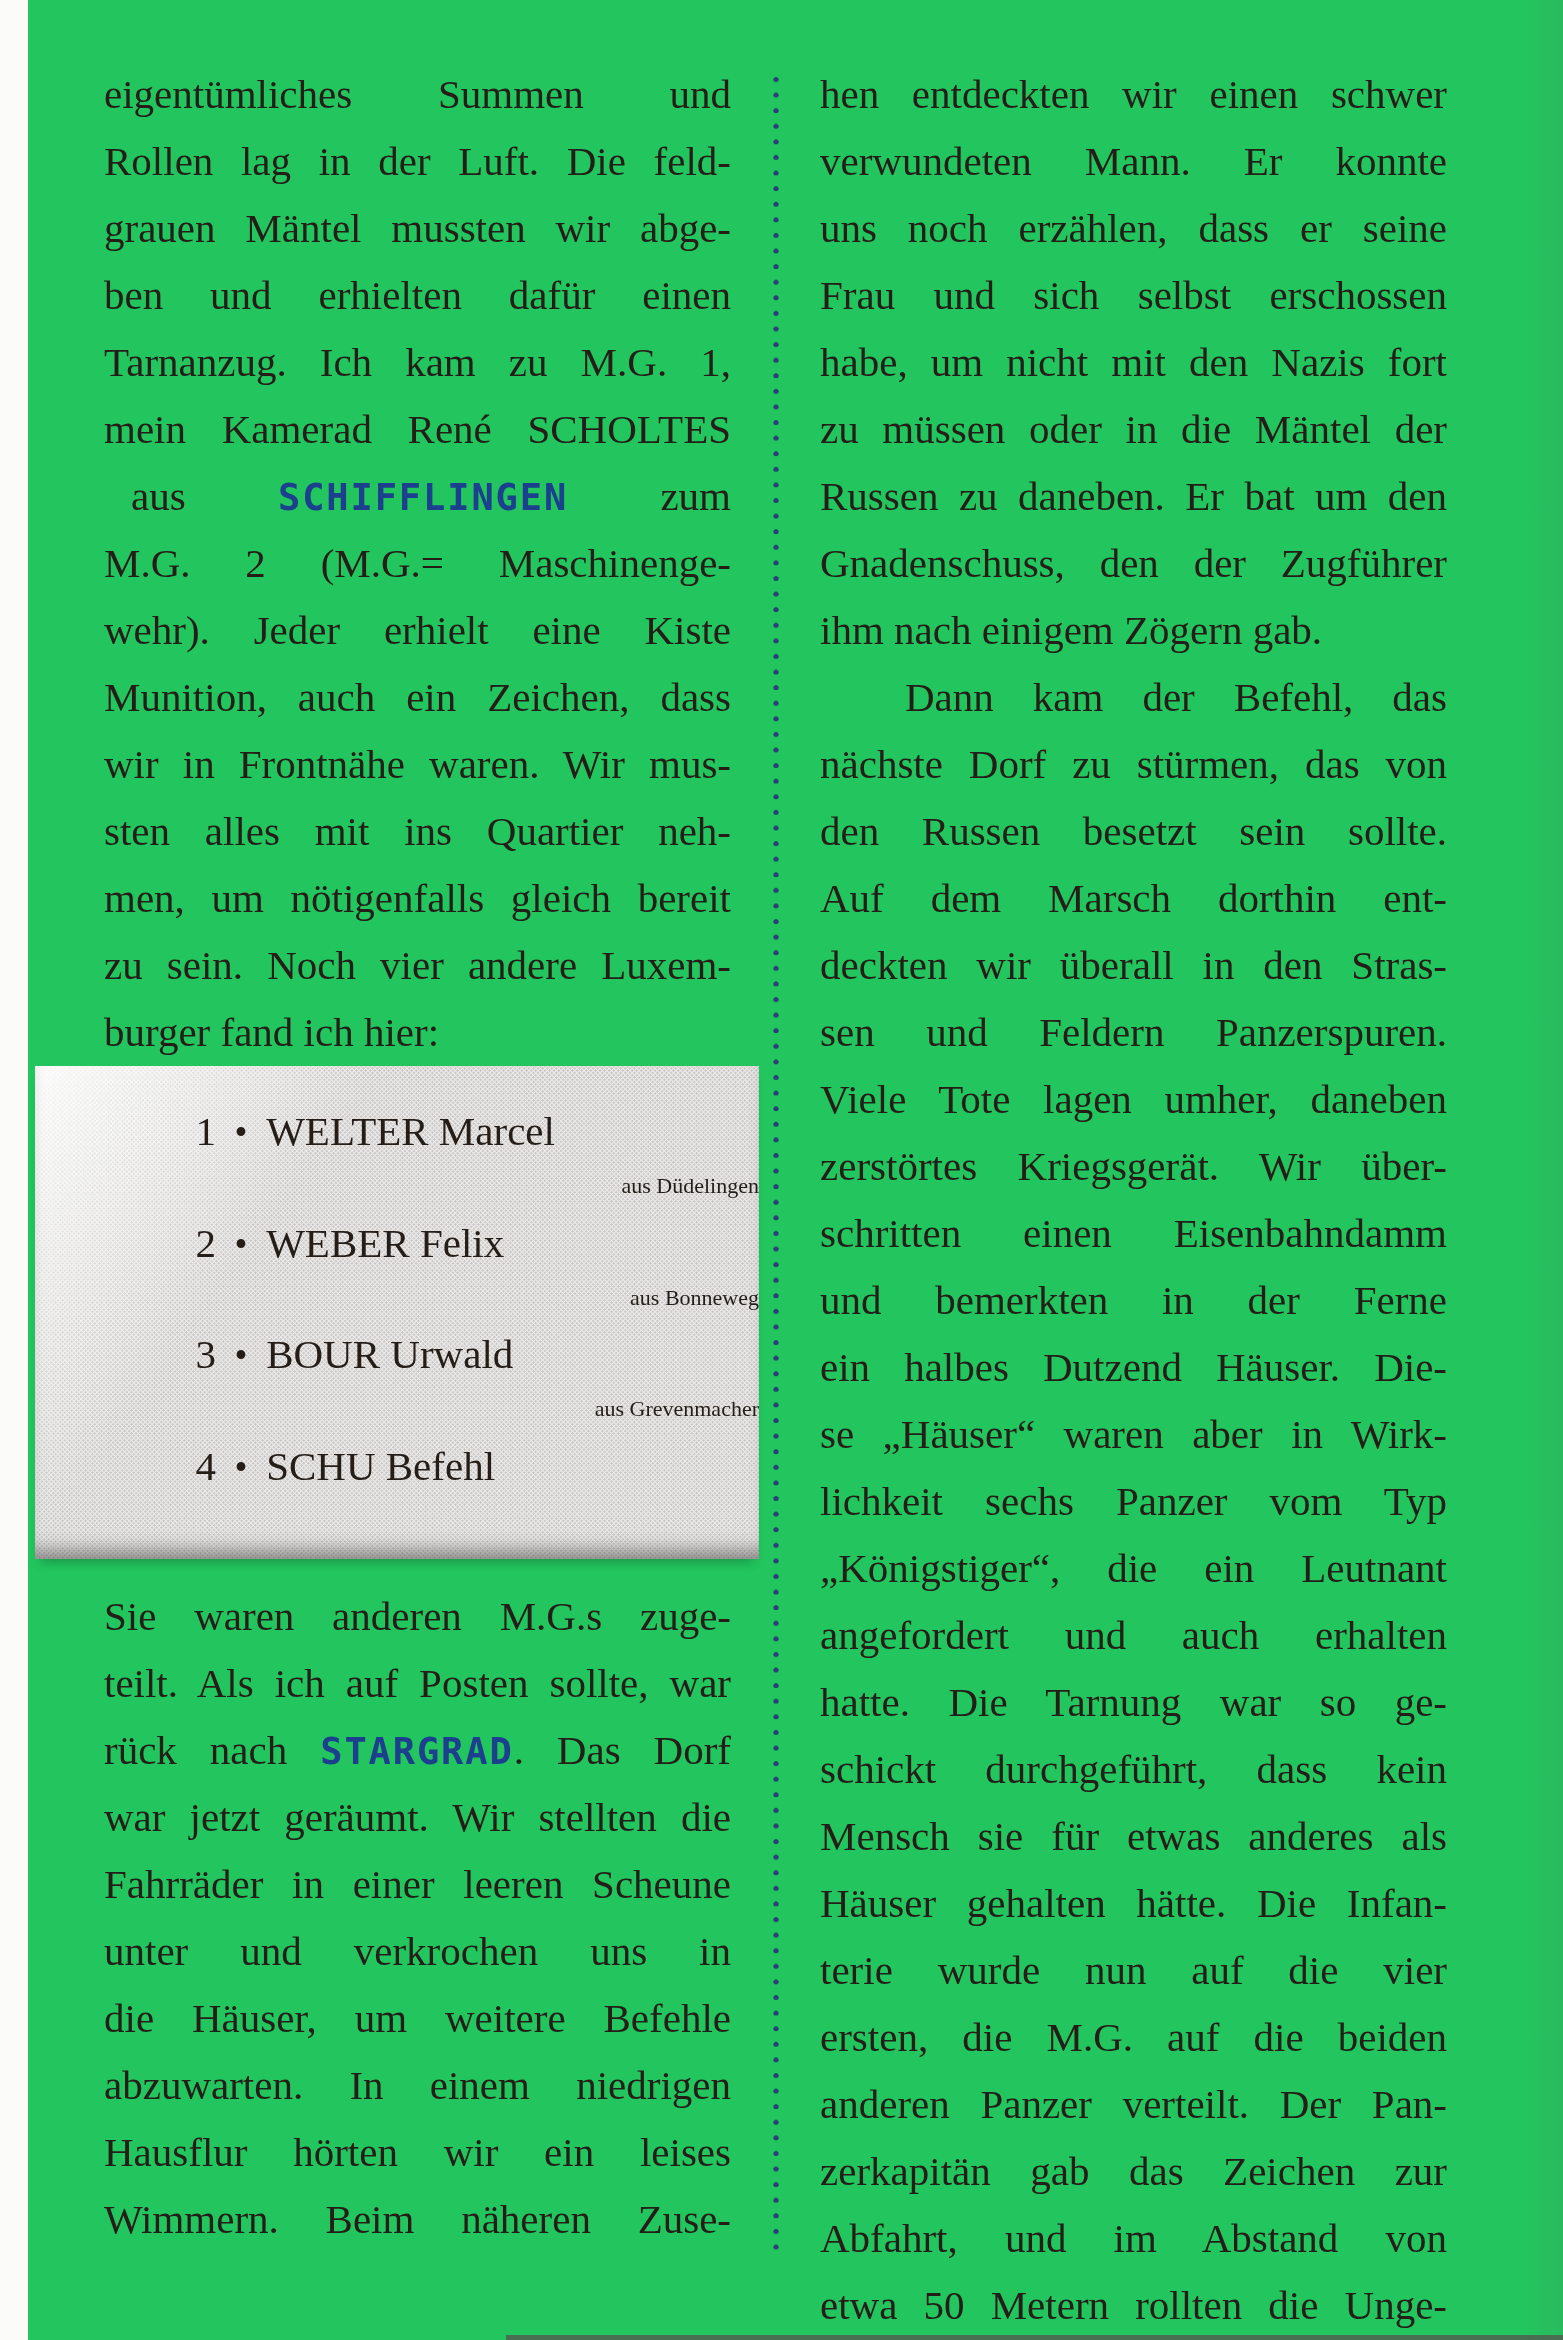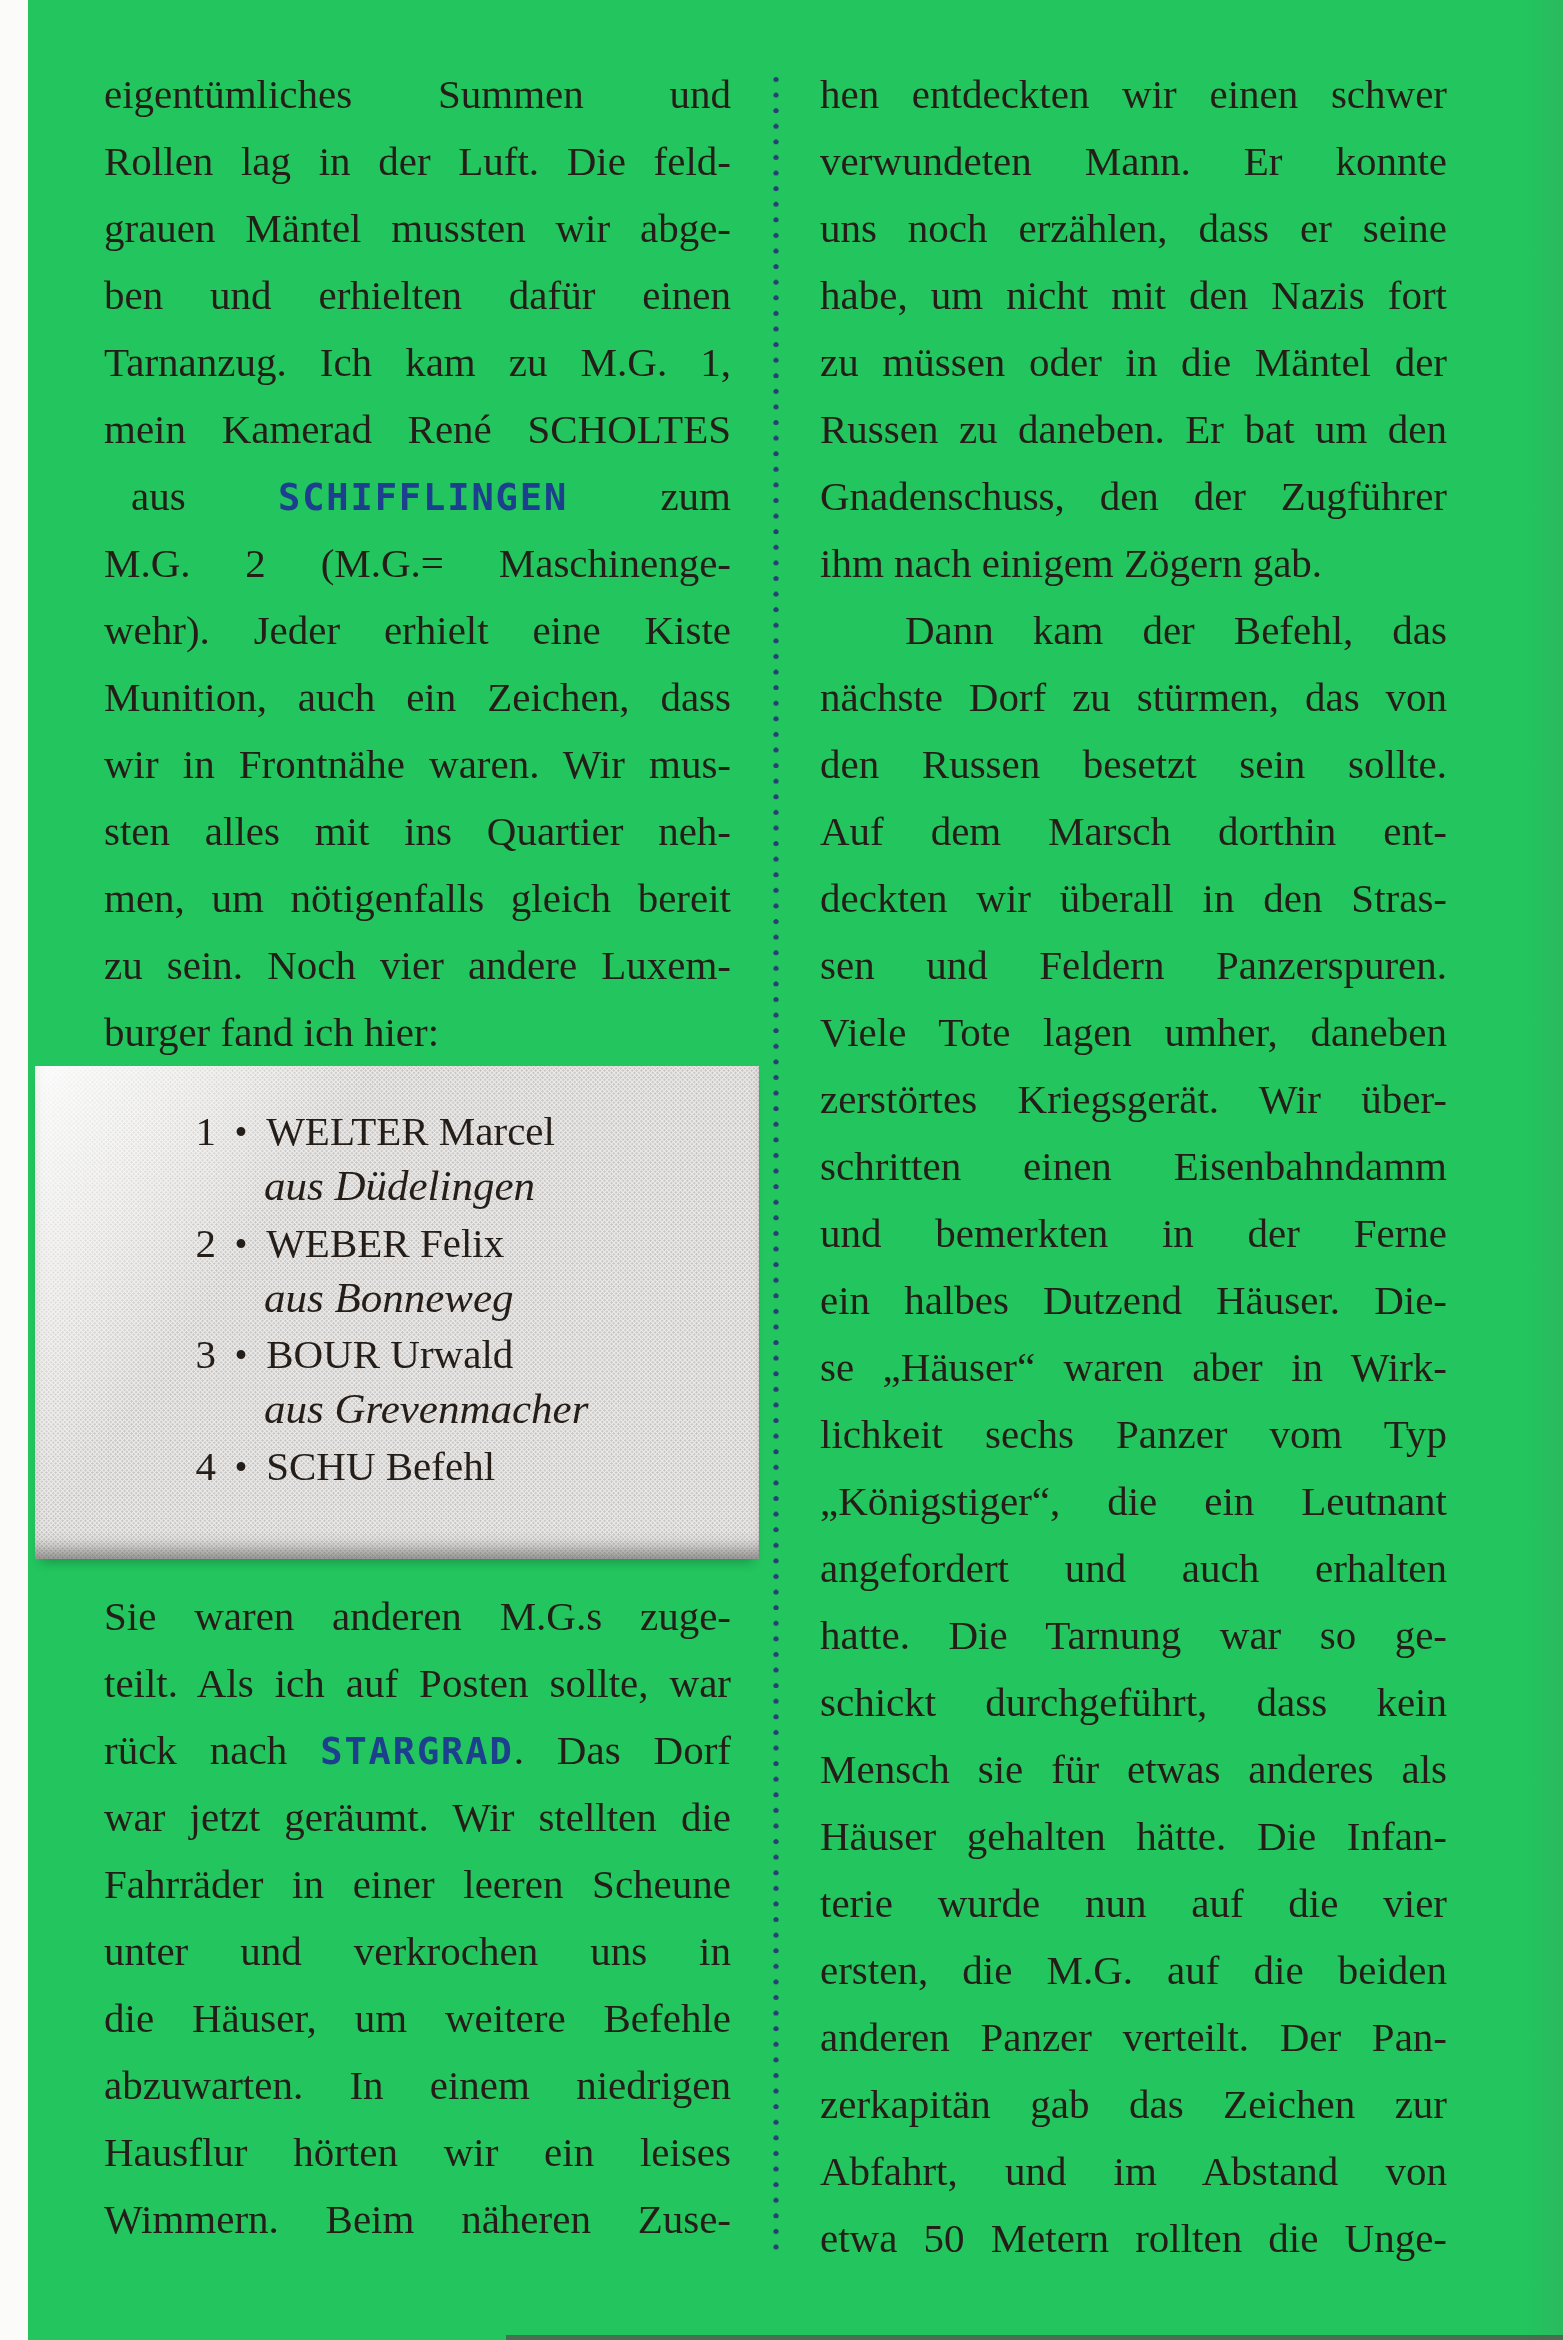--- a/index.html
+++ b/index.html
@@ -60,21 +60,21 @@
       radial-gradient(#c6c5c3 1px,rgba(198,197,195,0) 1.3px),
       radial-gradient(#c6c5c3 1px,rgba(198,197,195,0) 1.3px);
     background-size:100% 100%,4.6px 4.6px,4.6px 4.6px;
     background-position:0 0,0 0,2.3px 2.3px;
     box-shadow:inset 0 -18.6px 16.7px -9.3px rgba(70,68,66,.55),0 8.3px 11px -5.6px rgba(0,0,0,.28);
   }
   .roster-entry{margin-bottom:4.6px;}
   .entry-name-line{display:flex;align-items:baseline;gap:18.6px;font-size:41px;line-height:56px;}
   .roster-num{min-width:26px;text-align:right;}
   .bullet-icon{font-size:37px;}
-  .entry-origin{font-style:italic;font-size:43px;line-height:49px;margin-left:74px;}
+  .entry-origin{font-size:22px;line-height:49px;margin-left:74px;text-align:right;}
 </style>
 </head>
 <body>
 
 <div class="page">
 
   <div class="edge-left"></div>
   <div class="edge-right"></div>
   <div class="edge-bottom"></div>
 
@@ -164,20 +164,21 @@
         <div class="line">Wimmern. Beim näheren Zuse-</div>
       </div>
 
   </div>
 
   <div class="col col-right">
 
   <div class="line">hen entdeckten wir einen schwer</div>
       <div class="line">verwundeten Mann. Er konnte</div>
       <div class="line">uns noch erzählen, dass er seine</div>
+      <div class="line">Frau und sich selbst erschossen</div>
       <div class="line">habe, um nicht mit den Nazis fort</div>
       <div class="line">zu müssen oder in die Mäntel der</div>
       <div class="line">Russen zu daneben. Er bat um den</div>
       <div class="line">Gnadenschuss, den der Zugführer</div>
       <div class="line end">ihm nach einigem Zögern gab.</div>
       <div class="line indent">Dann kam der Befehl, das</div>
       <div class="line">nächste Dorf zu stürmen, das von</div>
       <div class="line">den Russen besetzt sein sollte.</div>
       <div class="line">Auf dem Marsch dorthin ent-</div>
       <div class="line">deckten wir überall in den Stras-</div>

